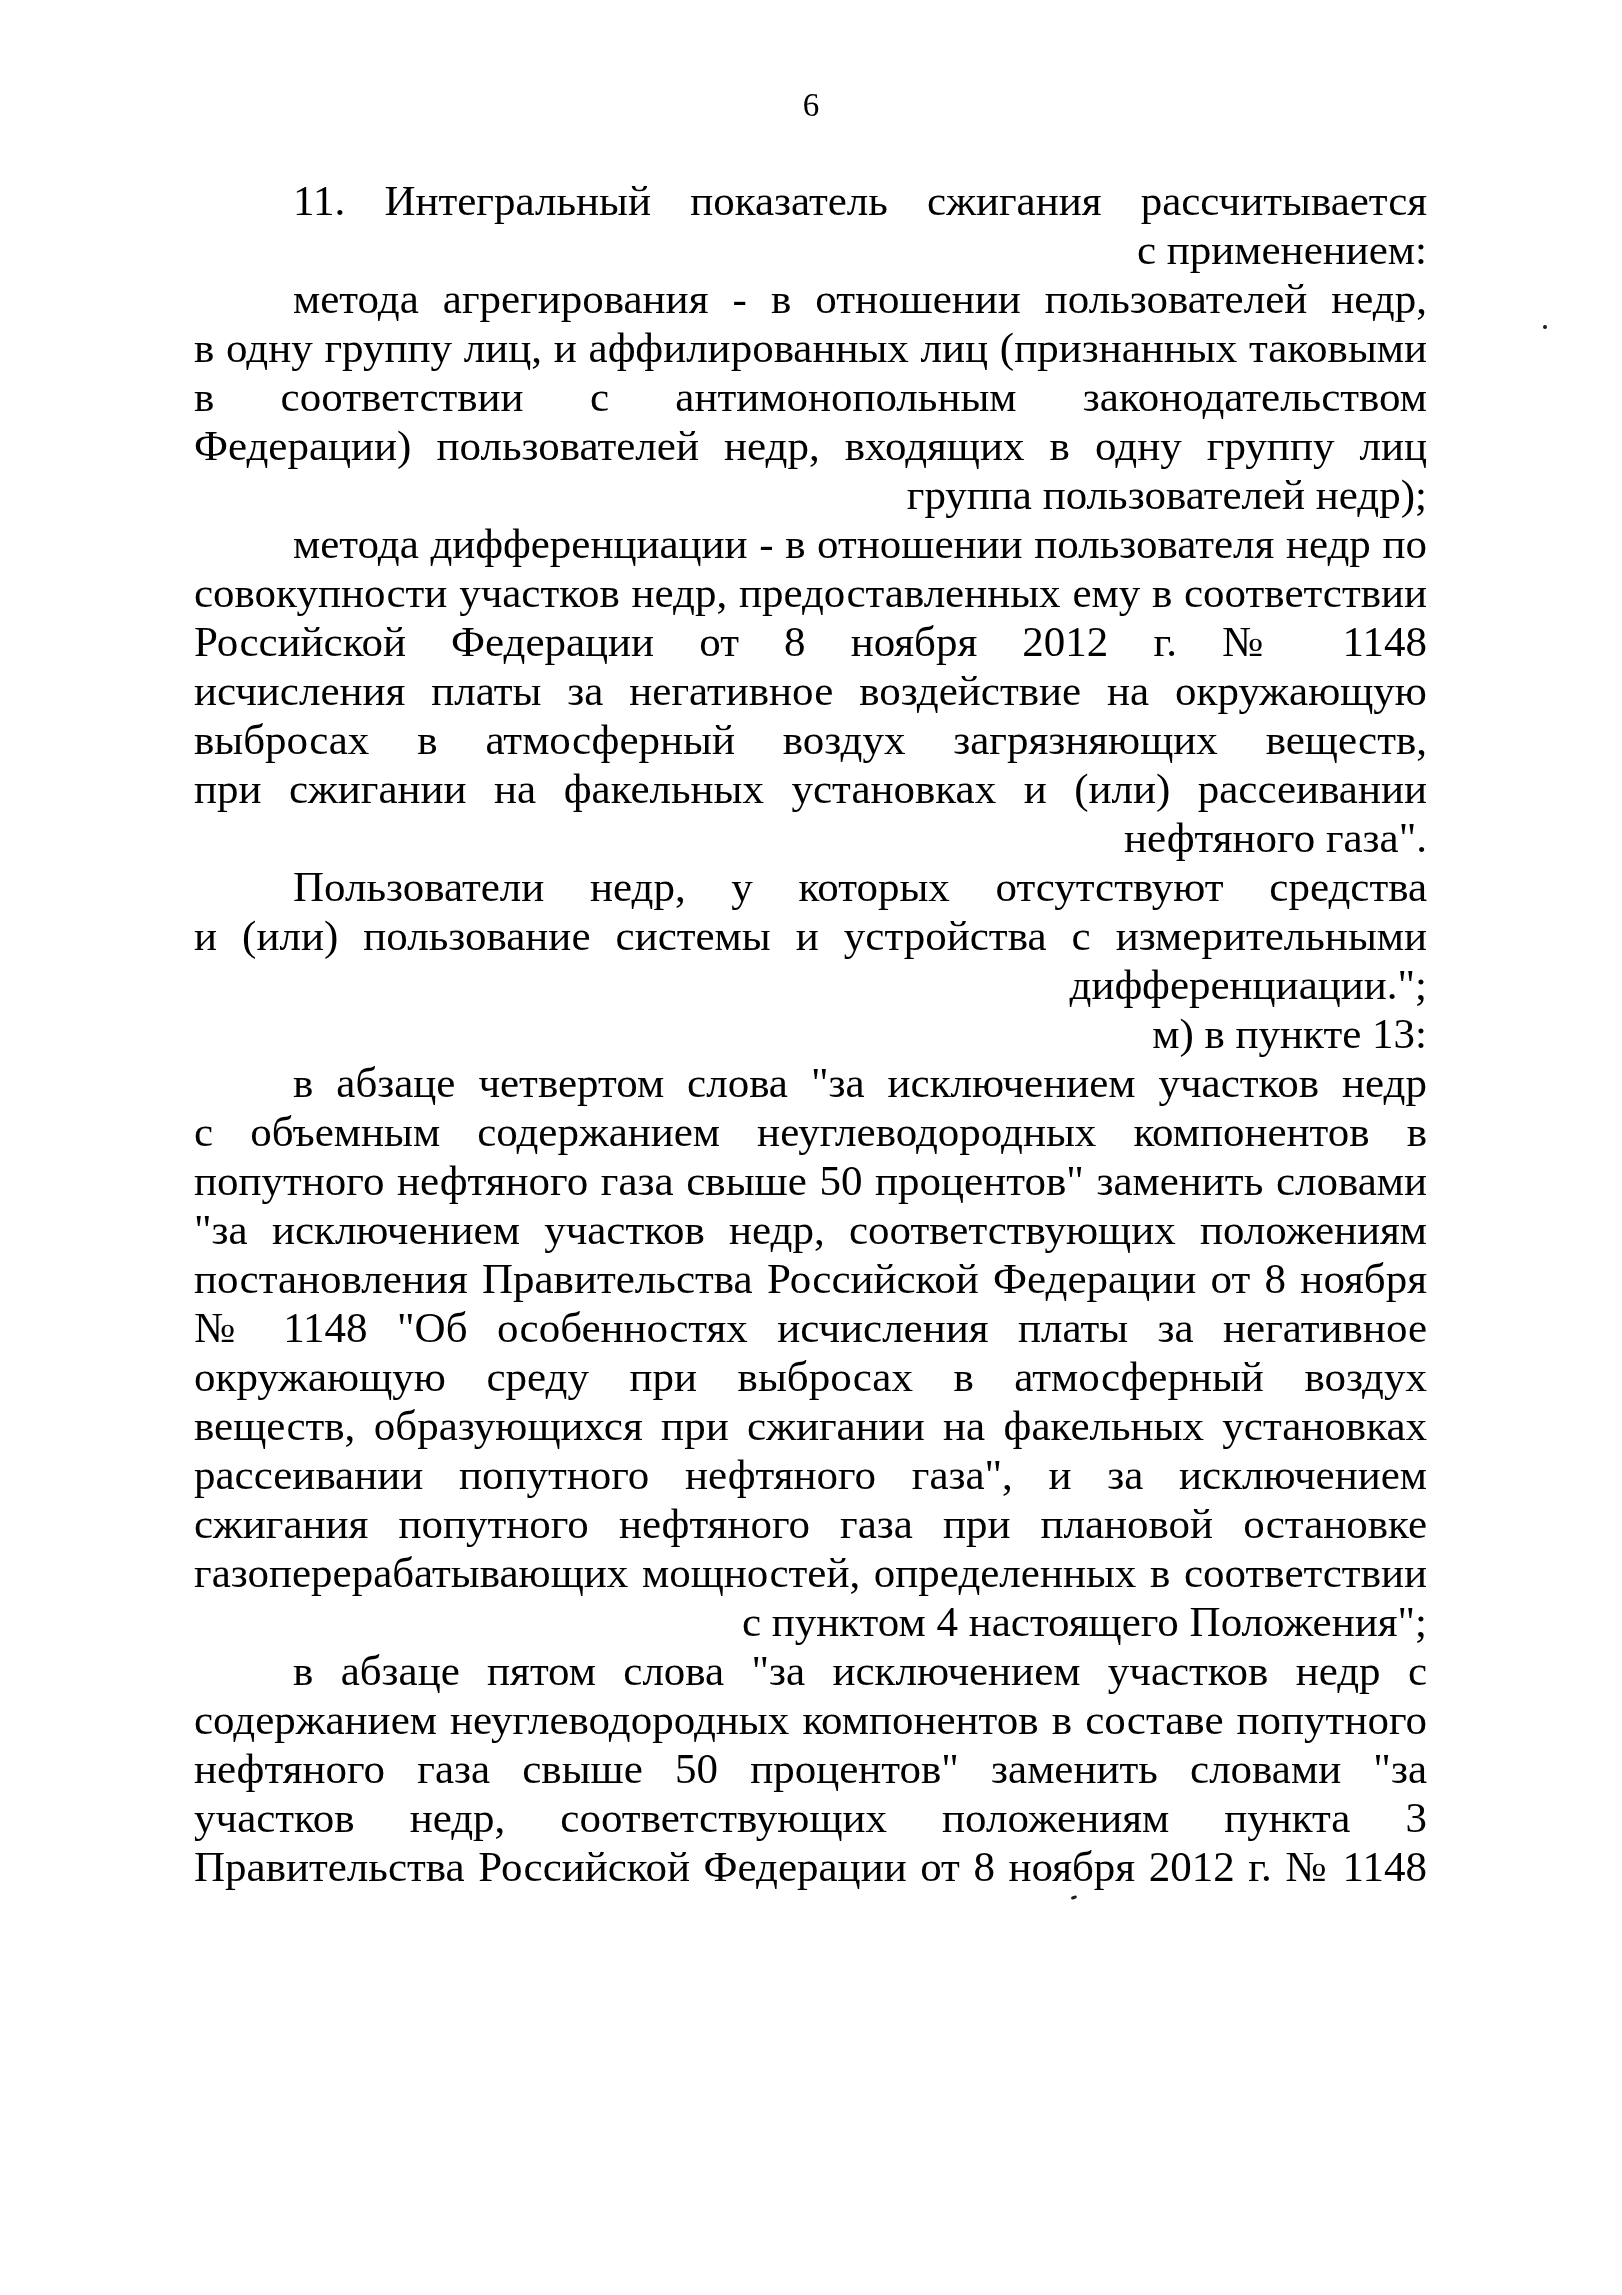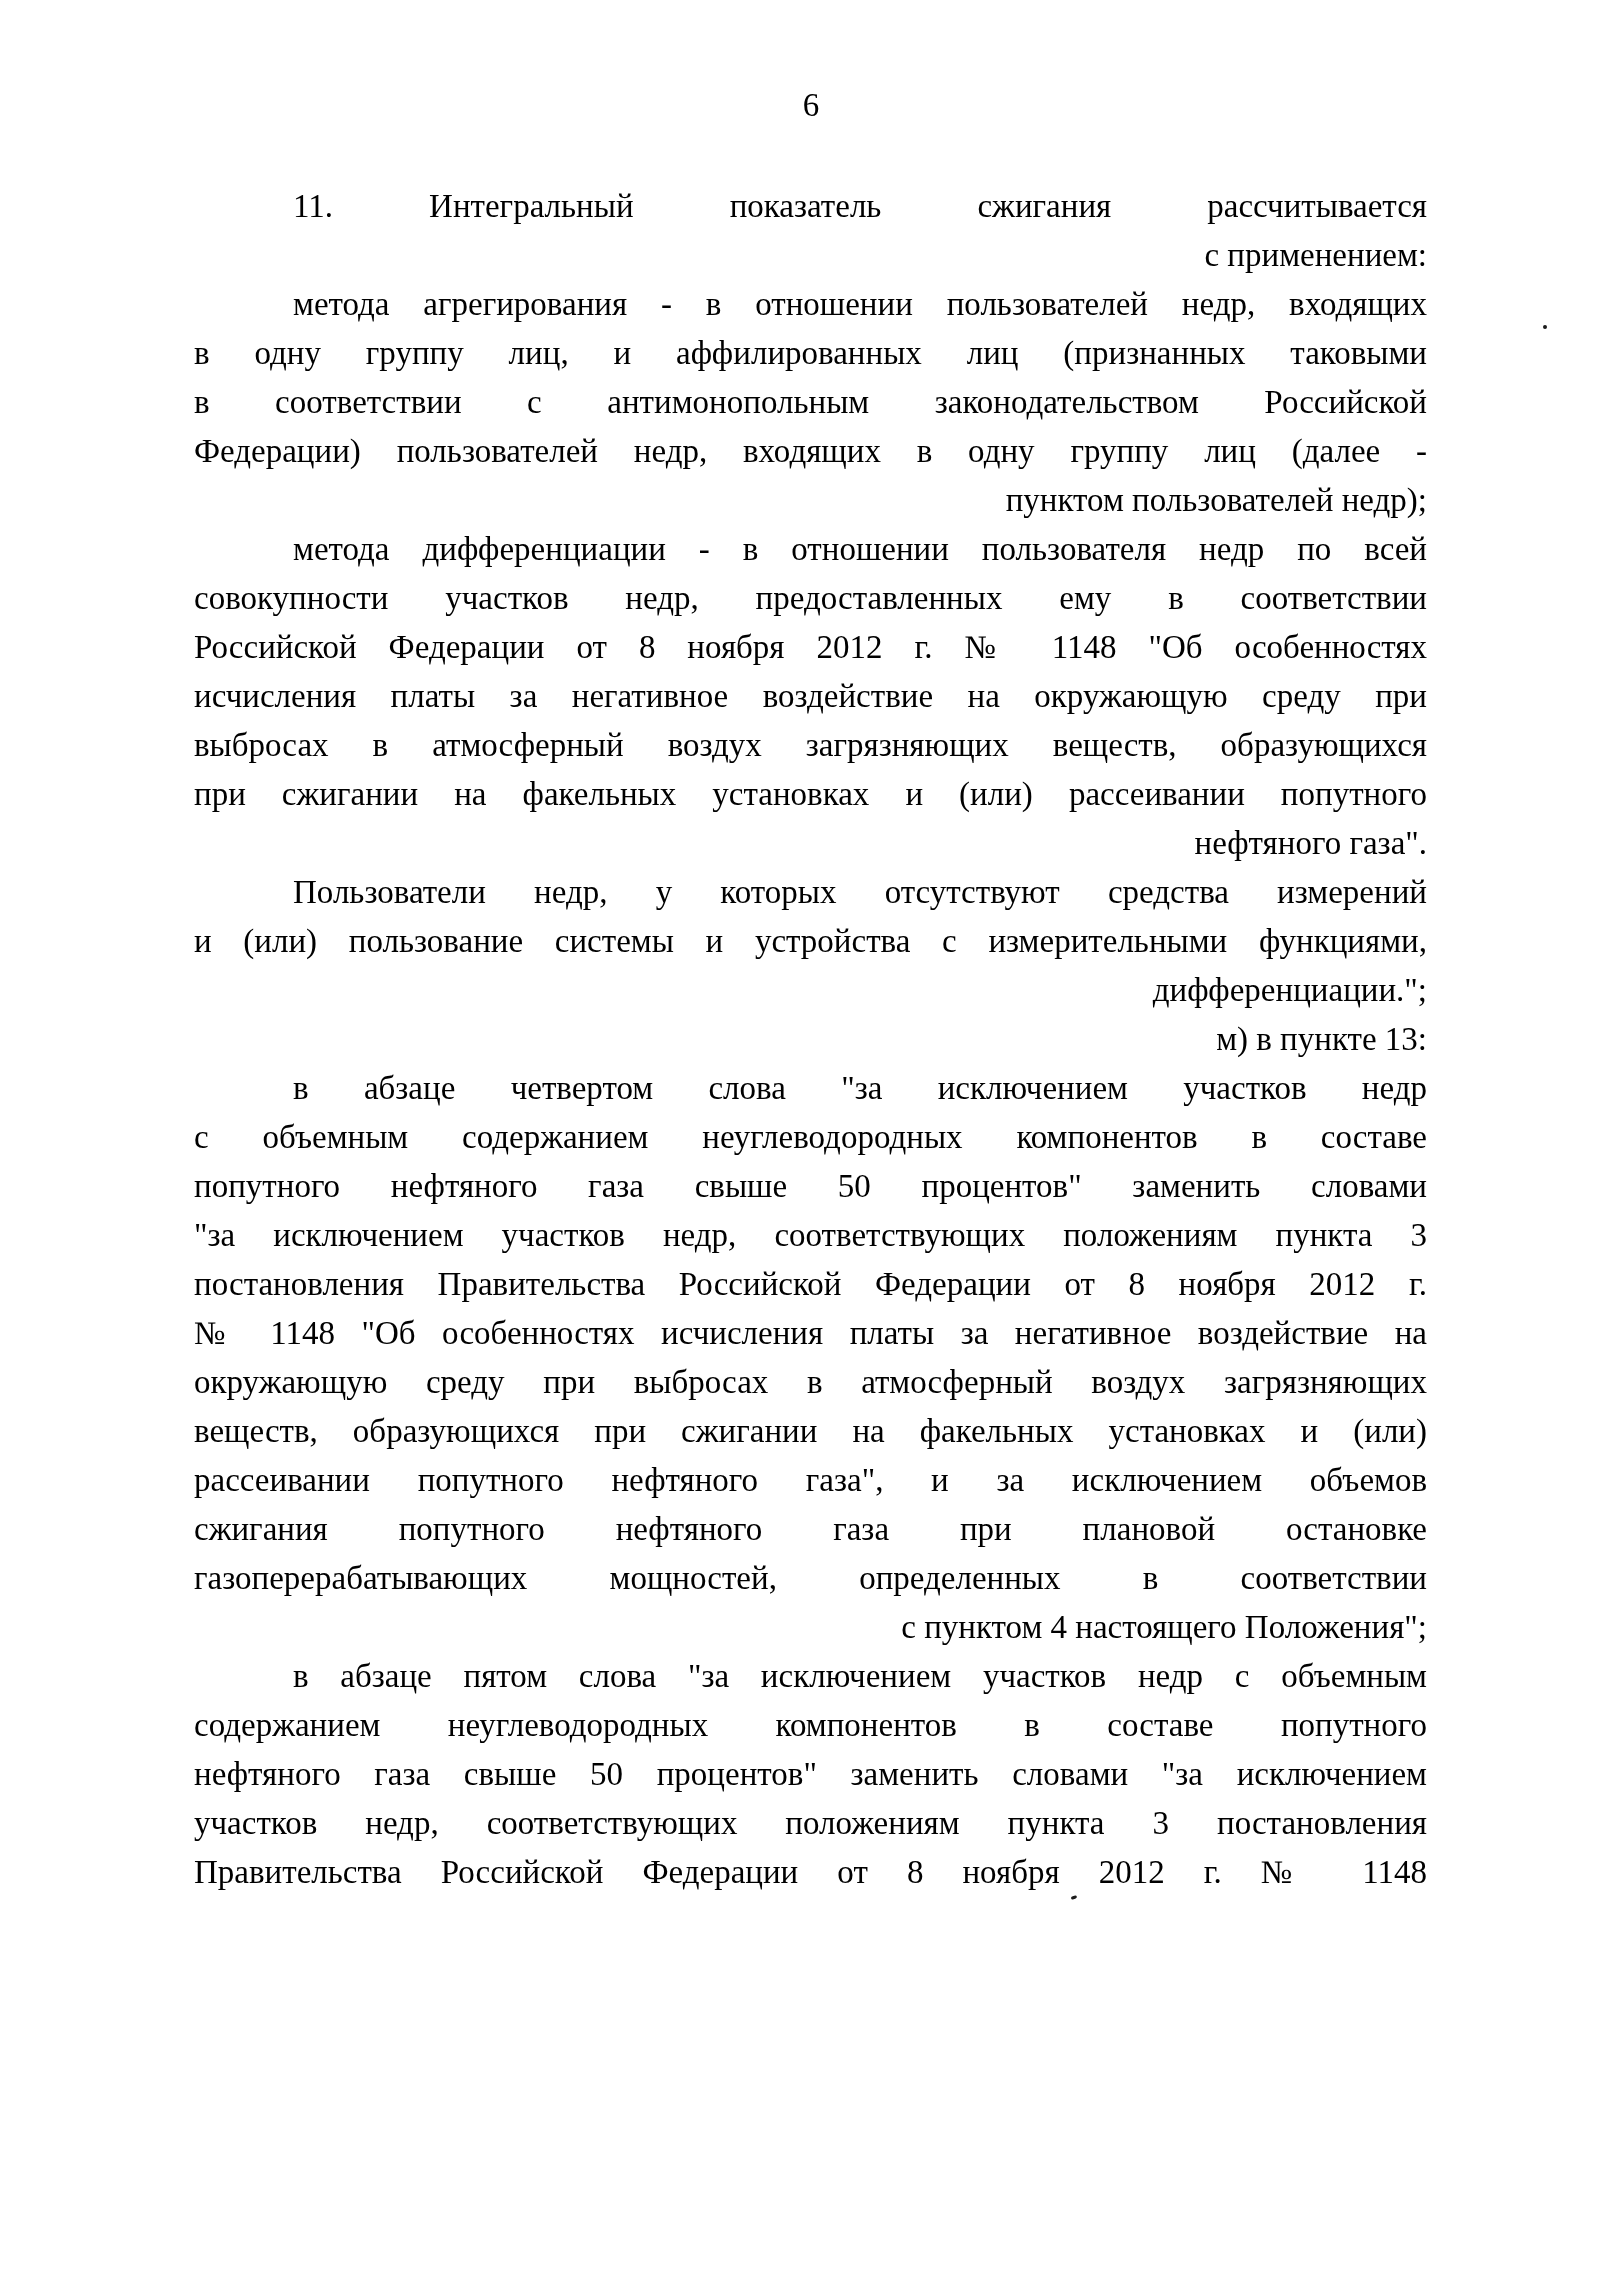--- a/index.html
+++ b/index.html
@@ -25,23 +25,23 @@
     top: 81px;
     left: 0;
     width: 1622px;
     text-align: center;
     font-size: 33px;
     line-height: 49px;
   }
   .content {
     position: absolute;
     left: 194px;
-    top: 182px;
+    top: 176px;
     width: 1233px;
-    font-size: 33px;
+    font-size: 43px;
   }
   .ln {
     line-height: 49px;
     height: 49px;
     overflow: hidden;
     text-align: right;
     white-space: normal;
   }
   .ln.jst {
     text-align: justify;
@@ -76,21 +76,21 @@
 <div class="page">
   <div class="pagenum">6</div>
 
   <div class="content" id="content">
       <div class="ln ind jst">11.&nbsp;Интегральный показатель сжигания рассчитывается</div>
       <div class="ln">с применением:</div>
       <div class="ln ind jst">метода агрегирования - в отношении пользователей недр, входящих</div>
       <div class="ln jst">в одну группу лиц, и аффилированных лиц (признанных таковыми</div>
       <div class="ln jst">в соответствии с антимонопольным законодательством Российской</div>
       <div class="ln jst">Федерации) пользователей недр, входящих в одну группу лиц (далее&nbsp;-</div>
-      <div class="ln">пунктом пользователей недр);</div>
+      <div class="ln">группа пользователей недр);</div>
       <div class="ln ind jst">метода дифференциации - в отношении пользователя недр по всей</div>
       <div class="ln jst">совокупности участков недр, предоставленных ему в соответствии</div>
       <div class="ln jst">Российской Федерации от 8&nbsp;ноября 2012&nbsp;г. №&nbsp;1148 "Об&nbsp;особенностях</div>
       <div class="ln jst">исчисления платы за негативное воздействие на окружающую среду при</div>
       <div class="ln jst">выбросах в атмосферный воздух загрязняющих веществ, образующихся</div>
       <div class="ln jst">при сжигании на факельных установках и&nbsp;(или) рассеивании попутного</div>
       <div class="ln">нефтяного газа".</div>
       <div class="ln ind jst">Пользователи недр, у которых отсутствуют средства измерений</div>
       <div class="ln jst">и (или) пользование системы и устройства с измерительными функциями,</div>
       <div class="ln">дифференциации.";</div>

